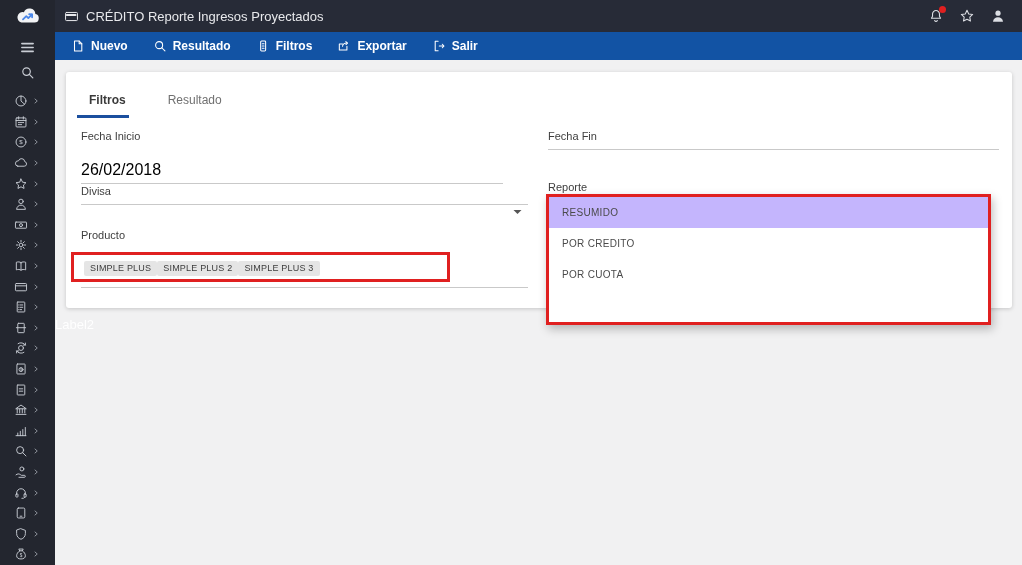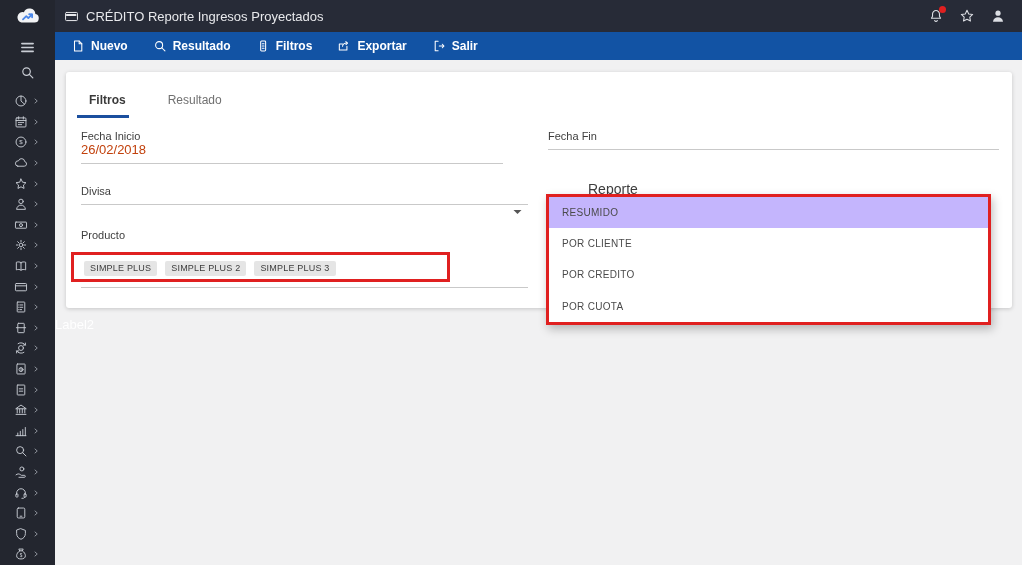--- a/index.html
+++ b/index.html
@@ -31,29 +31,29 @@
 
   
   .card{position:absolute;left:66px;top:72px;width:946px;height:236px;background:#fff;border-radius:3px;box-shadow:0 1px 4px rgba(0,0,0,.18);z-index:1;}
   .tabs{position:absolute;left:89px;top:93px;display:flex;gap:42px;font-size:12px;z-index:2;}
   .tab{color:#707070;cursor:pointer;}
   .tab.active{color:#3a3a3a;font-weight:600;}
   .tab-underline{position:absolute;left:77px;top:115px;width:52px;height:3px;background:#1b4f9e;z-index:2;}
 
   .field{position:absolute;z-index:2;}
   .f-label{font-size:11px;color:#3e3e3e;line-height:13px;}
-  .f-value{font-size:13px;color:#c2410c;line-height:14px;margin-top:0;}
+  .f-value{font-size:16px;color:#000000;line-height:14px;margin-top:20px;}
   .f-line{border-bottom:1px solid #c9c9c9;padding-bottom:6px;}
   .dd-arrow{position:absolute;right:6px;top:24px;color:#555;}
 
-  .chips{position:absolute;left:84px;top:261px;display:flex;gap:8px;z-index:2;}
+  .chips{position:absolute;left:84px;top:261px;display:flex;gap:0;z-index:2;}
   .chip{background:#e5e5e5;color:#3c3c3c;font-size:9px;line-height:9px;padding:3px 6px;border-radius:2px;letter-spacing:.2px;cursor:pointer;white-space:nowrap;}
   .producto-line{position:absolute;left:81px;top:287px;width:447px;border-top:1px solid #c9c9c9;z-index:2;}
 
-  .reporte-label{position:absolute;left:548px;top:181px;font-size:14px;color:#3e3e3e;z-index:2;margin-left:40px;}
+  .reporte-label{position:absolute;left:548px;top:181px;font-size:11px;color:#3e3e3e;z-index:2;}
 
   
   .dropdown{position:absolute;left:546px;top:194px;width:445px;height:131px;background:#fff;border:3px solid #e02020;box-sizing:border-box;box-shadow:2px 4px 9px rgba(0,0,0,.25);z-index:10;}
   .dd-item{height:31.2px;display:flex;align-items:center;padding-left:13px;font-size:10px;color:#4a4a4a;letter-spacing:.3px;cursor:pointer;}
   .dd-item.highlight{background:#c4b5fd;}
 
   
   .hl-box{position:absolute;left:71px;top:252px;width:379px;height:30px;border:3px solid #e02020;box-sizing:border-box;z-index:9;pointer-events:none;}
 
   .label2{position:absolute;left:55px;top:317px;color:rgba(255,255,255,.95);font-size:13px;z-index:0;}
@@ -505,21 +505,20 @@
   <div class="chips" id="chips">
       <span class="chip">SIMPLE PLUS</span>
       <span class="chip">SIMPLE PLUS 2</span>
       <span class="chip">SIMPLE PLUS 3</span>
     </div>
   <div class="producto-line"></div>
 
   <div class="reporte-label">Reporte</div>
   <div class="dropdown" id="dd-list">
       <div class="dd-item highlight">RESUMIDO</div>
-      <div class="dd-item">POR CLIENTE</div>
       <div class="dd-item">POR CREDITO</div>
       <div class="dd-item">POR CUOTA</div>
     </div>
 
   <div class="hl-box"></div>
 
   <div class="label2">Label2</div>
 
 </div>
 

